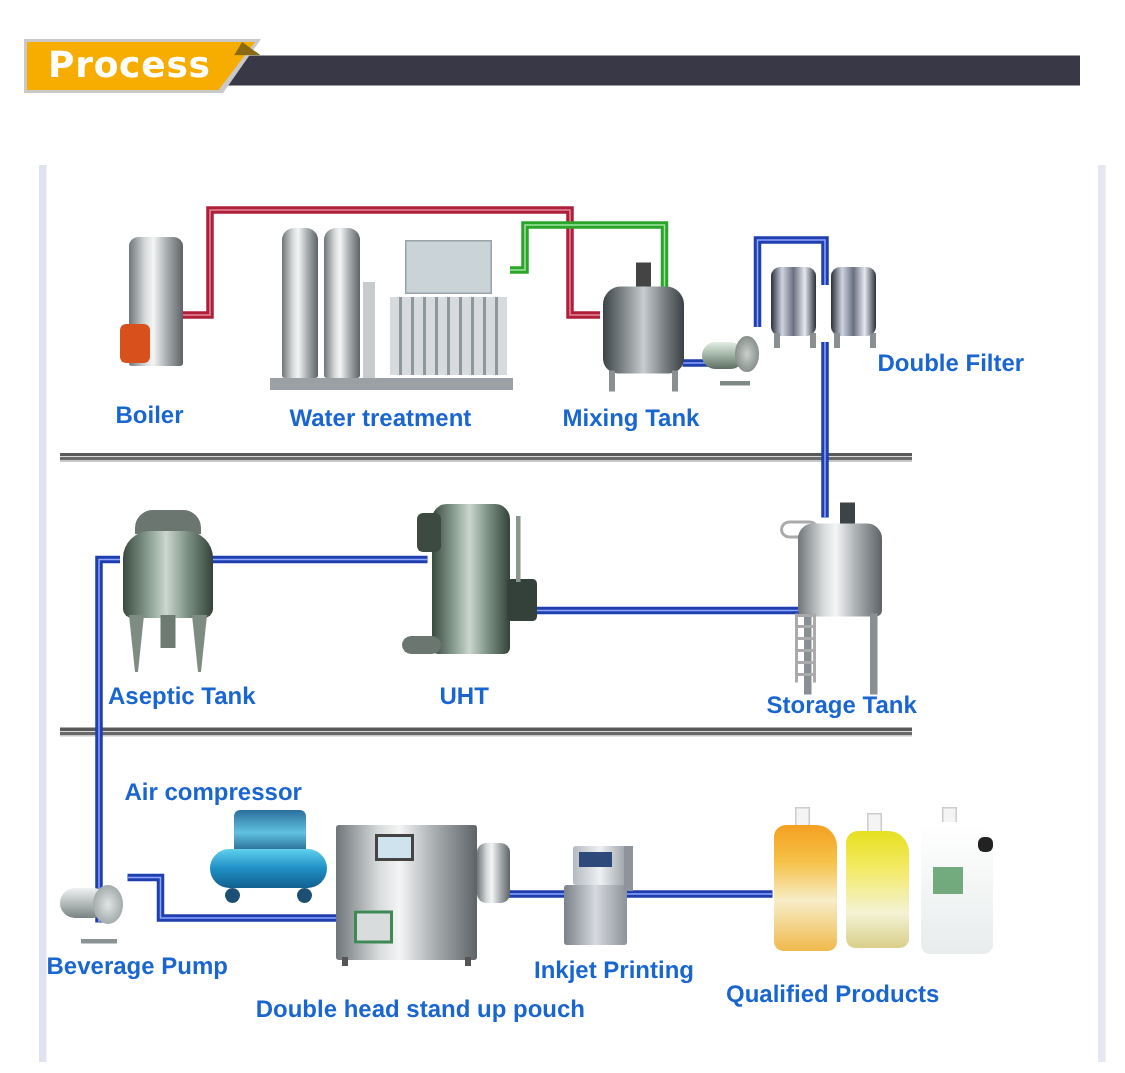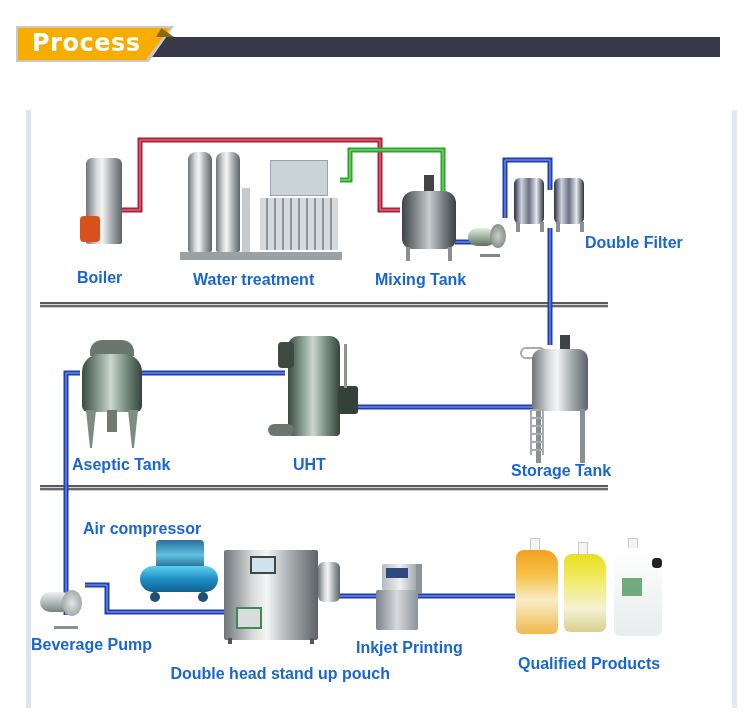--- a/index.html
+++ b/index.html
@@ -192,13 +192,13 @@
 <div class="equip" style="left:512px; top:538px; width:156px; height:100px;">
   <div style="position:absolute; left:18px; top:0; width:8px; height:12px; background:#f4f4f4; border:1px solid #ccc;"></div>
   <div style="position:absolute; left:4px; top:12px; width:42px; height:84px; border-radius:8px 14px 6px 6px; background:linear-gradient(#f4a020 0%,#f6c24a 30%,#f7edc8 60%,#f0b94c 100%);"></div>
   <div style="position:absolute; left:66px; top:4px; width:8px; height:12px; background:#f4f4f4; border:1px solid #ccc;"></div>
   <div style="position:absolute; left:52px; top:16px; width:42px; height:78px; border-radius:8px 14px 6px 6px; background:linear-gradient(#e6e020 0%,#f2ea60 30%,#f4f2d4 70%,#d9cf8a 100%);"></div>
   <div style="position:absolute; left:116px; top:0; width:8px; height:12px; background:#f4f4f4; border:1px solid #ccc;"></div>
   <div style="position:absolute; left:102px; top:10px; width:48px; height:88px; border-radius:8px 16px 6px 6px; background:linear-gradient(#ffffff,#e8ecec);"></div>
   <div style="position:absolute; left:110px; top:40px; width:20px; height:18px; background:#3b8a4a; opacity:0.7;"></div>
   <div style="position:absolute; left:140px; top:20px; width:10px; height:10px; background:#222; border-radius:4px;"></div>
 </div>
-<div class="label" style="left:518px; top:655px;">Qualified Products</div>
+<div class="label" style="left:484px; top:655px;">Qualified Products</div>
 
 </body></html>

